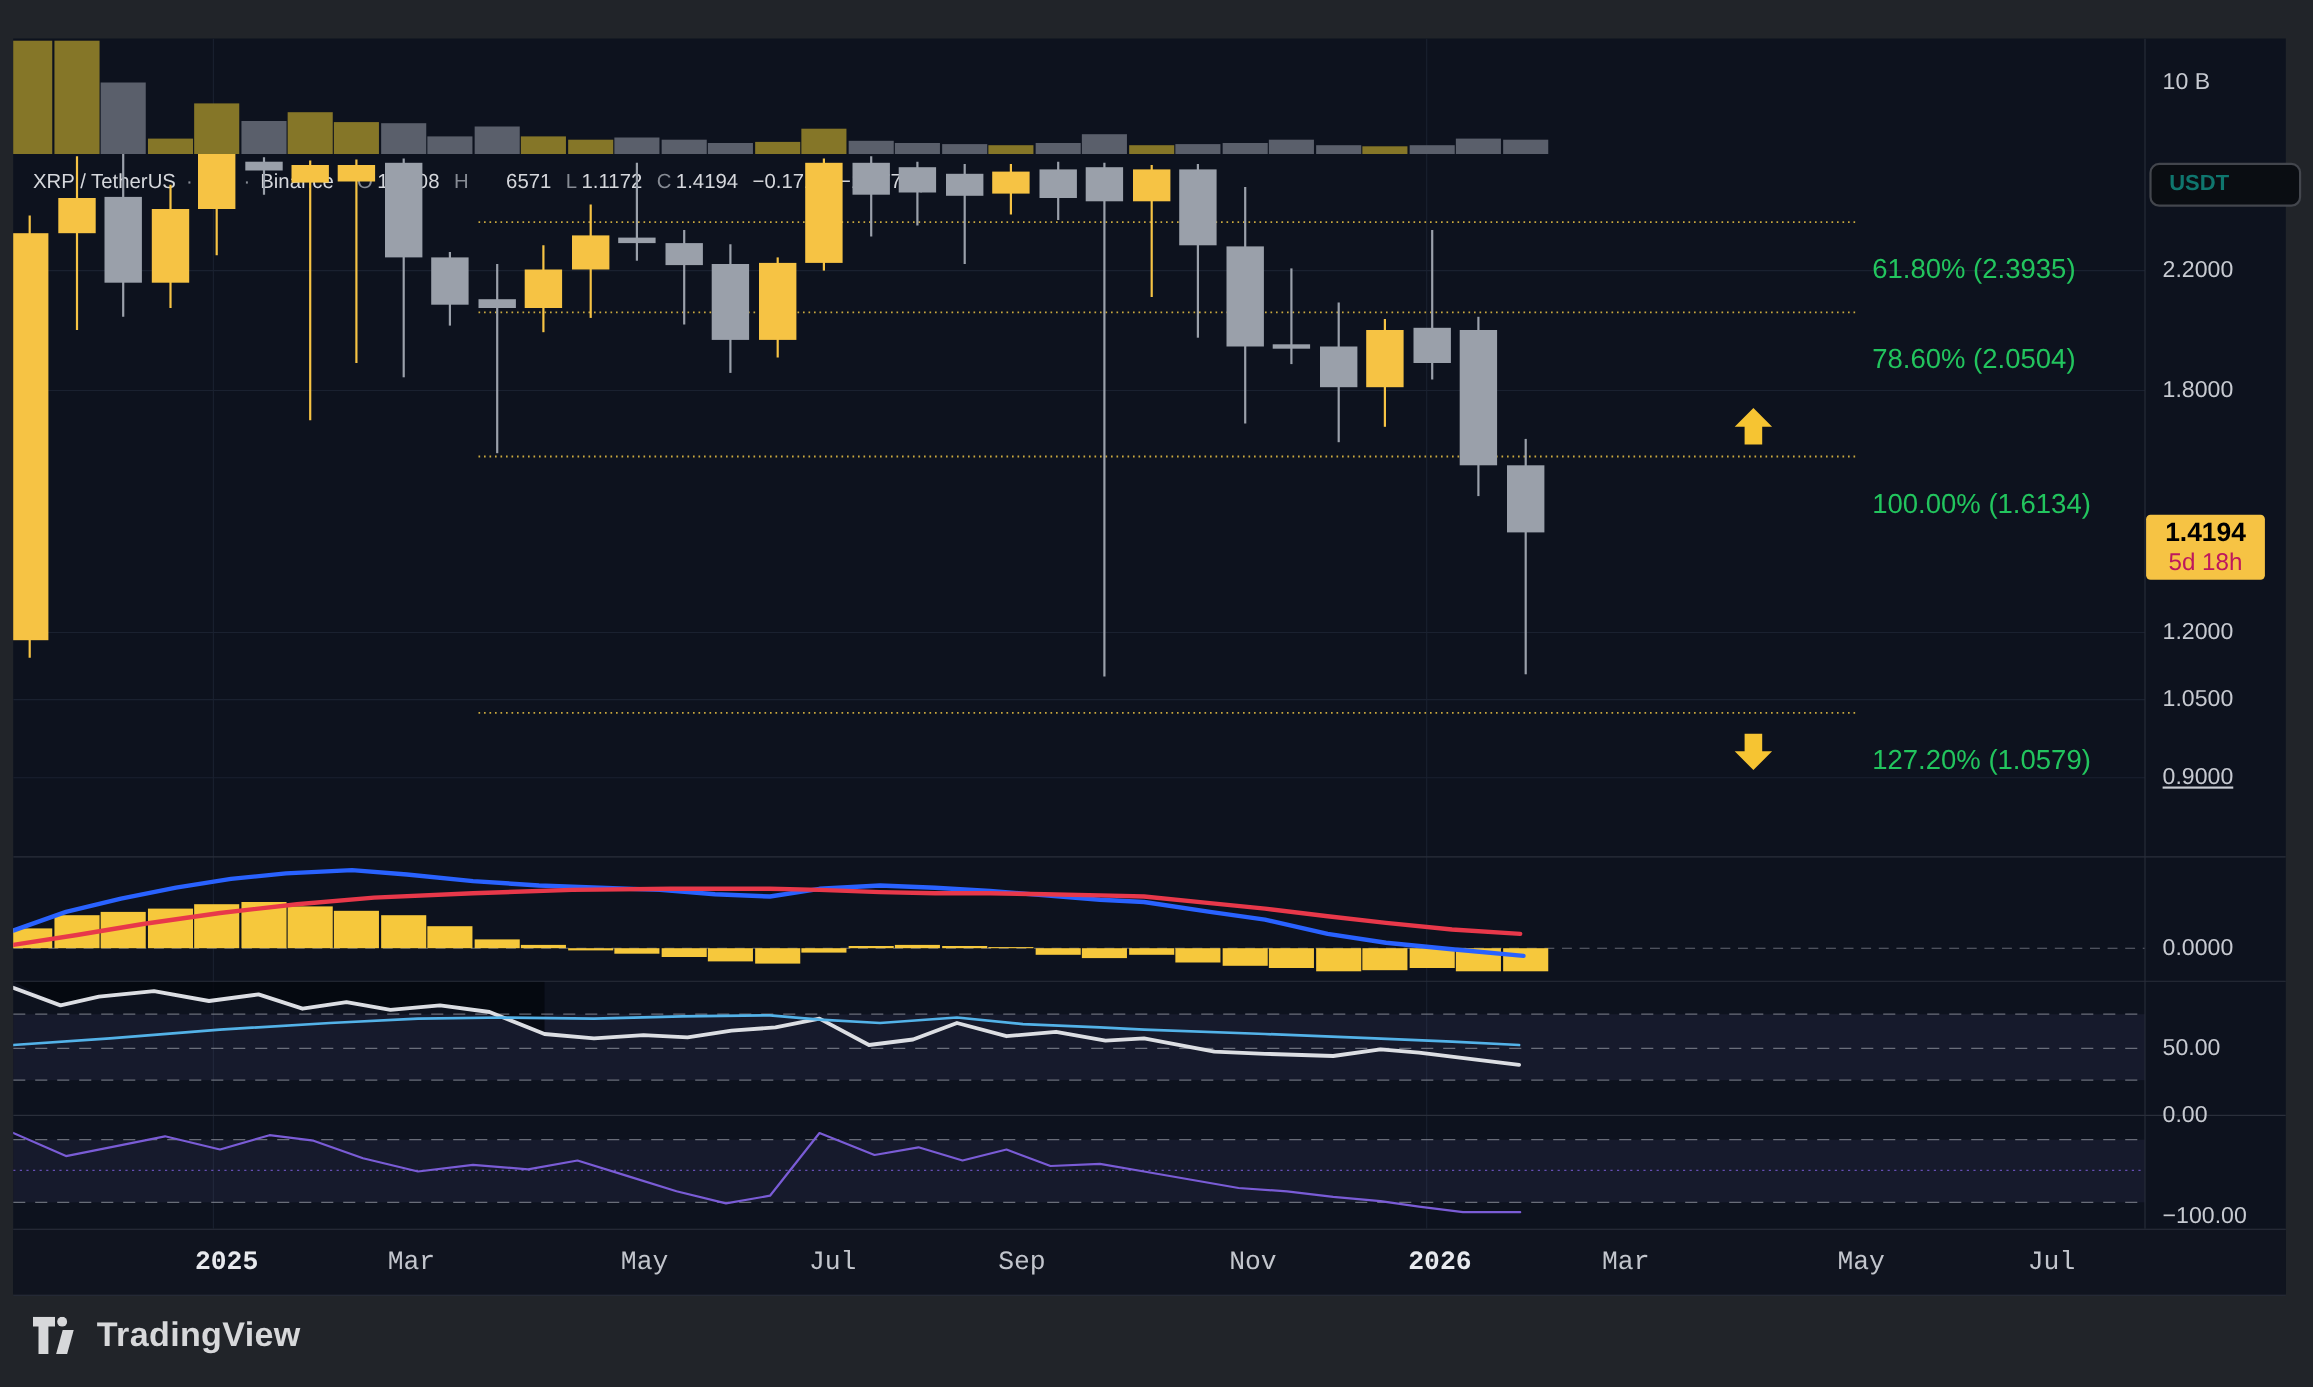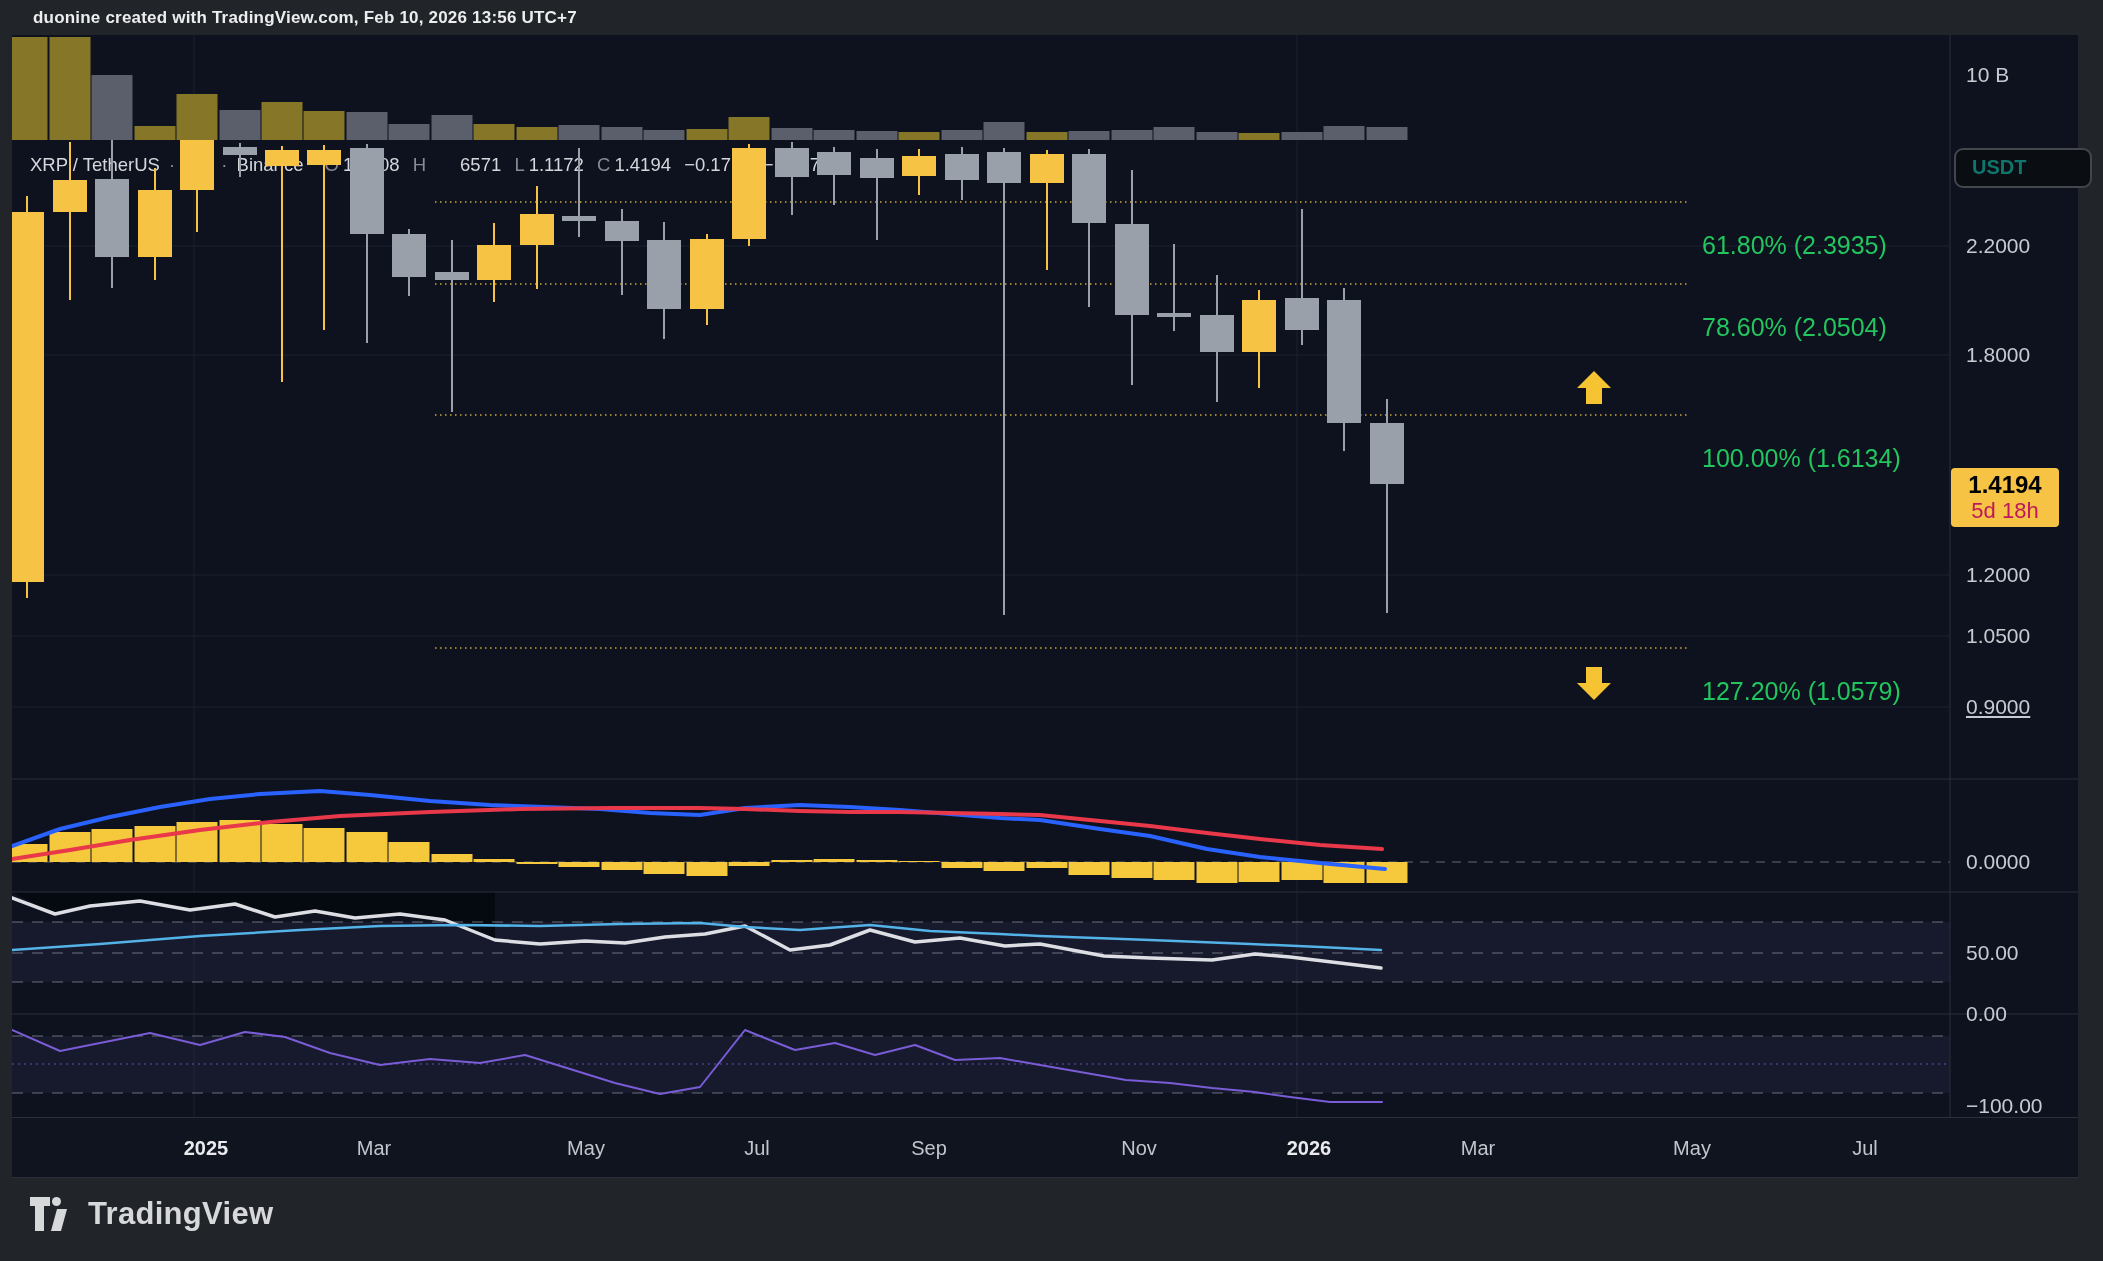--- a/index.html
+++ b/index.html
@@ -22,35 +22,32 @@
   .pricelabel{position:absolute;left:16px;transform:translateY(-50%);font-size:21px;color:#c7cad1;white-space:nowrap;}
   #usdtbtn{position:absolute;left:4px;top:113px;width:118px;height:36px;border:2px solid #43464d;border-radius:9px;
      background:#0a0d12;color:#0f766e;font-size:20px;font-weight:600;line-height:34px;padding-left:16px;box-sizing:content-box;}
   #pricetag{position:absolute;left:1px;top:433px;width:108px;border-radius:4px;background:#f6c344;color:#141000;
      text-align:center;padding:3px 0 4px 0;z-index:6;}
   #pricetag .p{font-size:24px;font-weight:bold;line-height:27px;color:#000;}
   #pricetag .cd{font-size:22px;line-height:25px;color:#be185d;}
   
   #taxis{position:absolute;left:12px;top:1117px;width:2066px;height:59px;background:#10141f;z-index:4;
      border-top:1px solid #2a2f3b;border-bottom:1px solid #2a2f3b;}
-  .tlabel{position:absolute;top:50%;transform:translate(-50%,-50%);font-size:20px;color:#c2c5cc;}
+  .tlabel{position:absolute;top:50%;transform:translate(-50%,-50%);font-size:24px;color:#c2c5cc;font-family:Liberation Mono, monospace;}
   .tlabel.year{font-weight:bold;color:#e8eaee;}
   
   #logo{position:absolute;left:30px;top:1194px;height:40px;display:flex;align-items:center;z-index:5;}
   #logo svg{display:block;margin-right:12px;}
   #logo .txt{font-size:31px;font-weight:bold;color:#d7d8da;letter-spacing:.3px;}
 </style>
 </head>
 <body>
 
 <div id="stage">
 
-  <div id="topbar">
-    <span class="attr">duonine created with TradingView.com, Feb 10, 2026 13:56 UTC+7</span>
-  </div>
 
   <div id="chart">
 
     <div id="legend">
       <span>XRP / TetherUS</span>
       <span class="dim">·</span>
       <span>2W</span>
       <span class="dim">·</span>
       <span>Binance</span>
       <span style="margin-left:12px"><span class="dim">O</span><span>1.5908</span></span>

